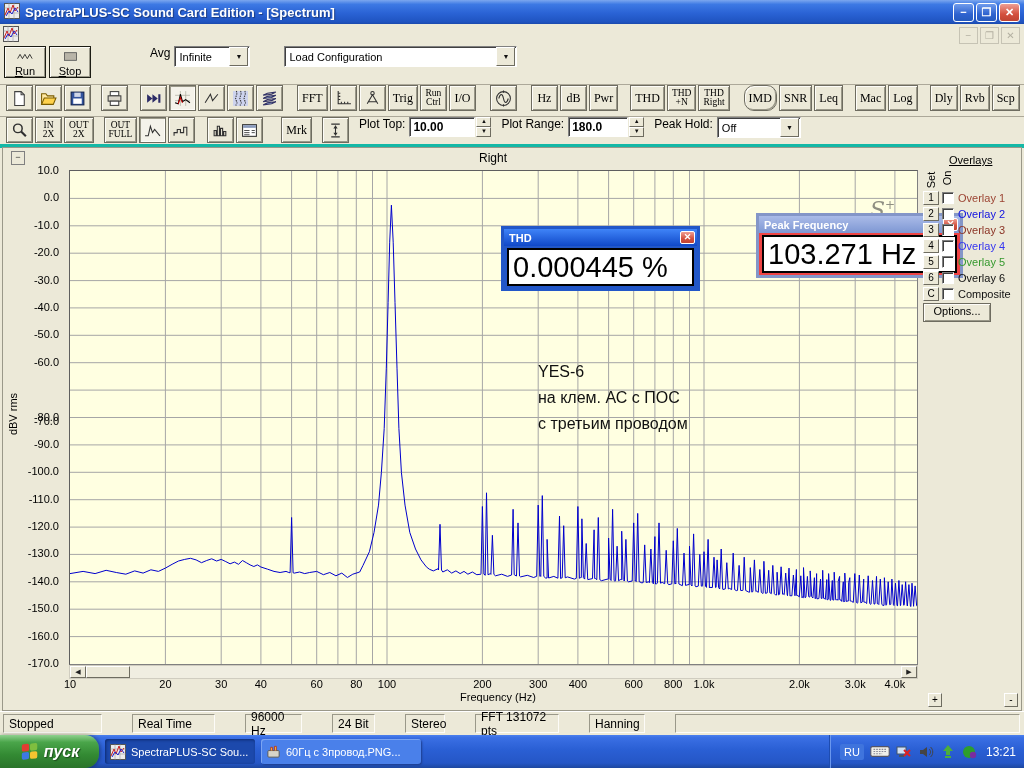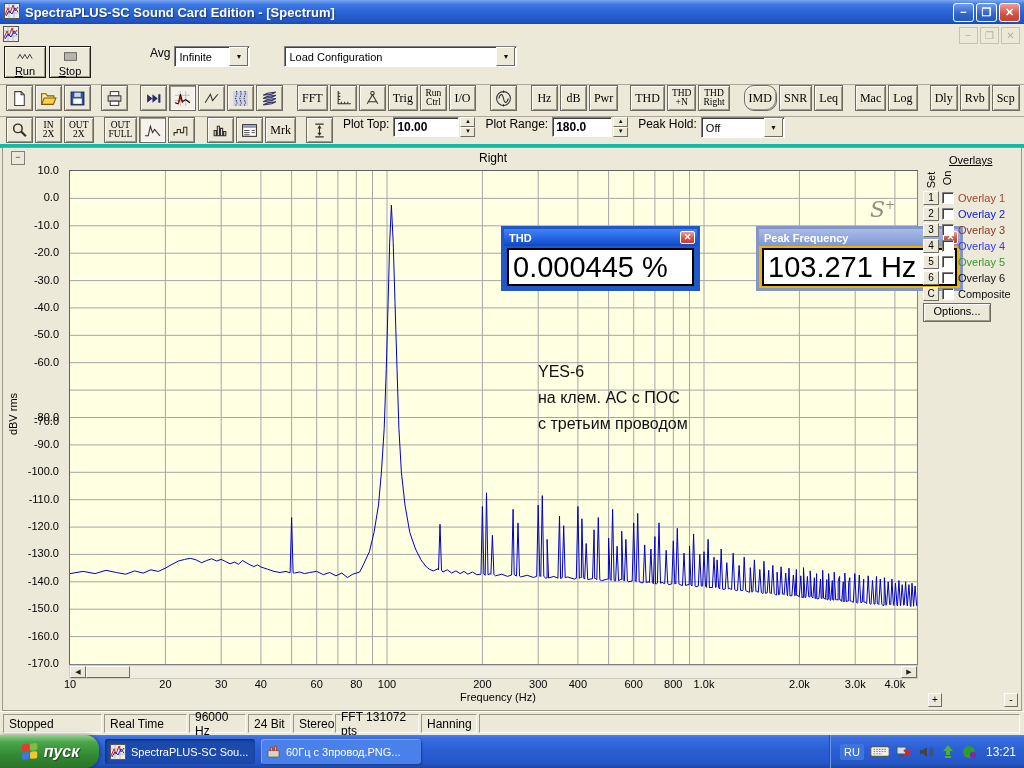--- a/index.html
+++ b/index.html
@@ -75,21 +75,21 @@
   .ytick{position:absolute;right:962px;width:44px;text-align:right;font-size:11px;}
   .xtick{position:absolute;top:530px;font-size:11px;transform:translateX(-50%);}
   #xlabel{left:430px;top:543px;width:130px;text-align:center;font-size:11px;}
   #splus-logo{left:800px;top:26px;font-family:"DejaVu Serif",serif;font-style:italic;font-size:22px;color:#8f8f82;}
   #splus-logo sup{font-size:12px;font-style:normal;}
   #annotation{left:468px;top:188px;font-size:16px;line-height:26px;color:#111;}
 
   
   .float-win{box-sizing:border-box;}
   #thd-win{left:431px;top:55px;width:199px;height:65px;border:3px solid #2257c8;background:#2257c8;}
-  #peak-win{left:686px;top:55px;width:207px;height:65px;border:3px solid #8496c8;background:#eab308;}
+  #peak-win{left:686px;top:42px;width:207px;height:65px;border:3px solid #8496c8;background:#ef4444;}
   .float-title{height:17px;display:flex;align-items:center;padding:0 2px 0 5px;}
   #thd-win .float-title{background:linear-gradient(180deg,#3f84f8,#1048c8);}
   #peak-win .float-title{background:linear-gradient(180deg,#aabbe8,#7e97d3);}
   .float-title .ft-text{color:#fff;font-weight:bold;font-size:11px;flex:1;}
   .ft-close{width:15px;height:13px;background:linear-gradient(180deg,#ef9e92,#d3503e 60%,#c04434);
     border:1px solid #fff;border-radius:2px;color:#fff;font-size:9px;font-weight:bold;line-height:11px;
     text-align:center;box-sizing:border-box;}
   .float-value{position:absolute;left:3px;right:3px;top:19px;bottom:2px;background:#fff;border:2px solid #000;
     display:flex;align-items:center;padding-left:4px;font-size:29px;letter-spacing:0px;color:#000;
     font-family:"Liberation Sans",sans-serif;}
@@ -114,21 +114,21 @@
   .ov-label{font-size:11px;white-space:nowrap;}
   #options-btn{left:2px;top:155px;width:66px;height:17px;background:#ece9d8;border:1px solid #6e6c60;
     box-shadow:inset 1px 1px 0 #fdfcf8,inset -1px -1px 0 #9a9889;font-size:11px;text-align:center;line-height:15px;}
   .corner-btn{width:14px;height:14px;background:#ece9d8;border:1px solid;border-color:#fff #6e6c60 #6e6c60 #fff;
     font-size:10px;line-height:12px;text-align:center;box-sizing:border-box;}
   #zoom-plus{left:925px;top:545px;}
   #zoom-minus{left:1001px;top:545px;}
 
   
   #statusbar{left:0;top:711px;width:1024px;height:24px;background:#ece9d8;display:flex;align-items:center;
-    padding:2px 2px 2px 3px;box-sizing:border-box;border-top:1px solid #fff;}
+    padding:2px 2px 2px 3px;box-sizing:border-box;border-top:1px solid #fff;gap:28px;}
   .status-panel{height:19px;border:1px solid;border-color:#9a9889 #fdfcf8 #fdfcf8 #9a9889;margin-right:2px;
     display:flex;align-items:center;padding-left:5px;box-sizing:border-box;font-size:12px;}
 
   
   #taskbar{left:0;top:735px;width:1024px;height:33px;
     background:linear-gradient(180deg,#4b80ee 0%,#3a6fe4 8%,#2a5fd4 45%,#2556c6 85%,#1d479f 100%);
     display:flex;align-items:center;}
   #start-btn{width:99px;height:33px;border-radius:0 14px 14px 0;
     background:linear-gradient(180deg,#8fd18f 0%,#4aa54a 22%,#338a33 60%,#2a742a 100%);
     display:flex;align-items:center;justify-content:center;box-shadow:1px 0 4px rgba(0,0,0,.4);}
@@ -409,21 +409,21 @@
       </div>
       <div class="tb-btn">
         <span class="tb-ico">
           <svg viewBox="0 0 16 16">
             <rect x="1.5" y="2.5" width="13" height="11" fill="#fff" stroke="#303030"></rect>
             <rect x="2" y="3" width="12" height="2.5" fill="#8899bb"></rect>
             <path d="M3 8h5M3 10h5M3 12h5M10 8h3M10 10h3" stroke="#303030" stroke-width="0.8"></path>
           </svg>
         </span>
       </div>
-      <div class="tb-btn" style="margin-left: 2px;">
+      <div class="tb-btn" style="margin-left: 18px;">
         <span class="tb-lbl">Mrk</span>
       </div>
       <div class="tb-btn" style="margin-left: 10px;">
         <span class="tb-ico">
           <svg viewBox="0 0 16 16">
             <path d="M4 2h8M4 14h8M8 3.5v9" stroke="#303030"></path>
             <path d="M8 3l-2 3h4zM8 13l-2-3h4z" fill="#303030"></path>
           </svg>
         </span>
       </div>

